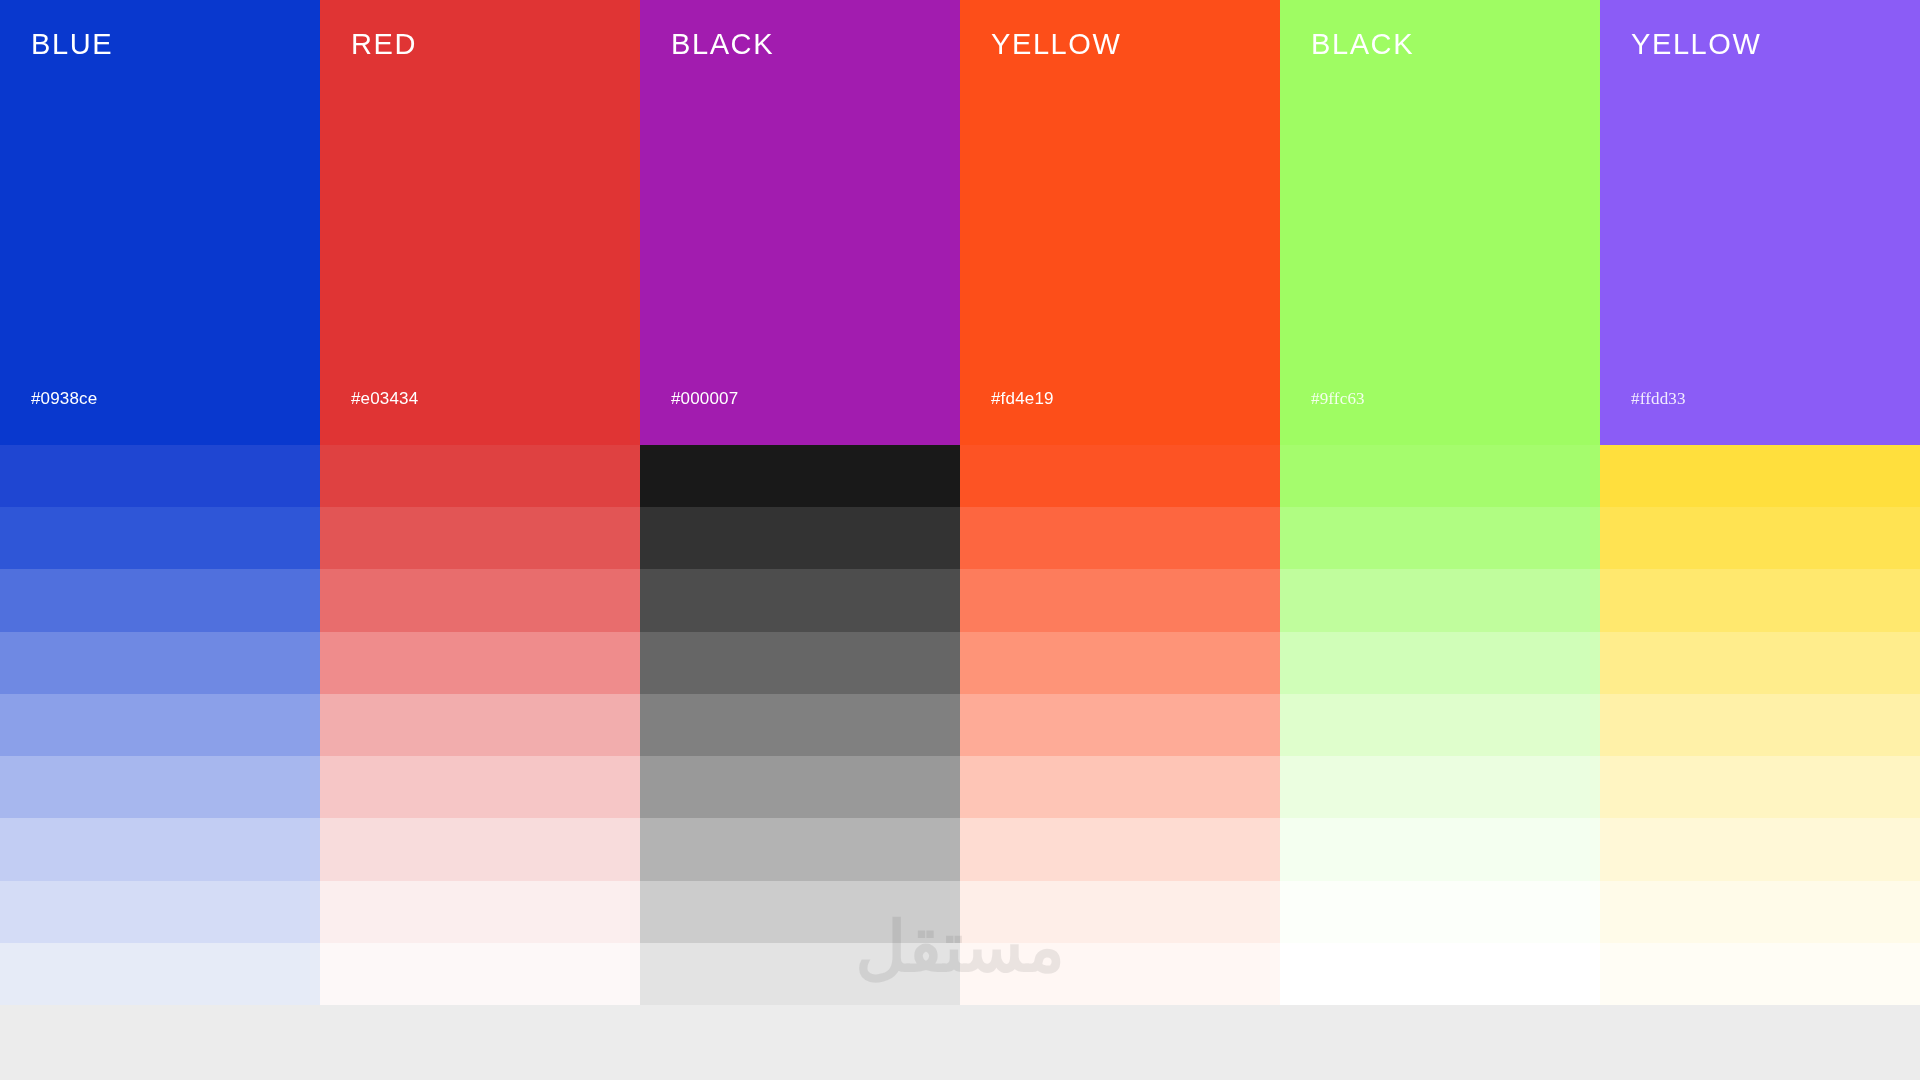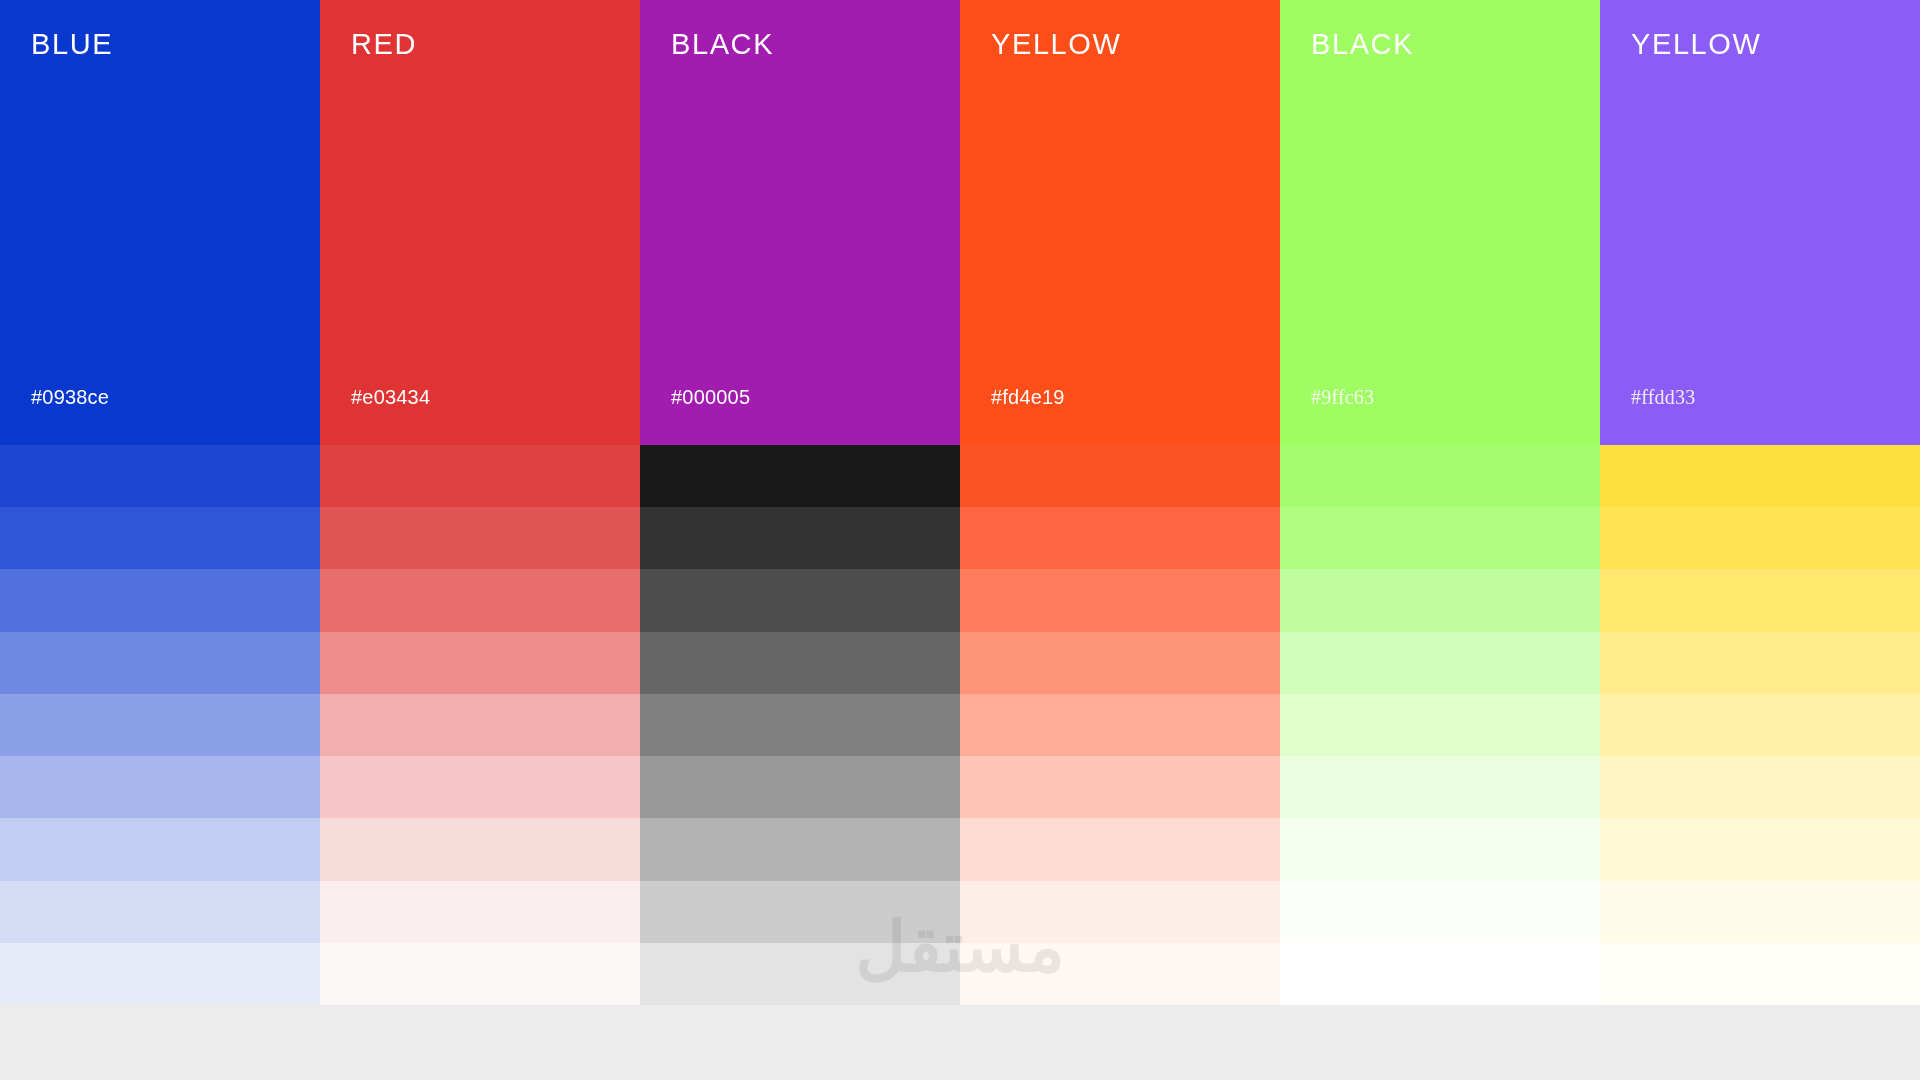--- a/index.html
+++ b/index.html
@@ -45,21 +45,21 @@
   .swatch-name {
     font-size:29px;
     font-weight:500;
     letter-spacing:0.055em;
     line-height:1;
     padding-left:31px;
     color:#ffffff;
     white-space:nowrap;
   }
   .swatch-hex {
-    font-size:20px;
+    font-size:17px;
     font-weight:500;
     letter-spacing:0.01em;
     line-height:1;
     padding-left:31px;
     color:#ffffff;
     white-space:nowrap;
   }
   .swatch-hex.dim { color:rgba(255,255,255,0.88);font-family:Liberation Serif, serif; }
 
   
@@ -149,21 +149,21 @@
           <div class="tint-band" style="background-color: rgb(246, 198, 198);"></div>
           <div class="tint-band" style="background-color: rgb(248, 220, 220);"></div>
           <div class="tint-band" style="background-color: rgb(251, 238, 238);"></div>
           <div class="tint-band" style="background-color: rgb(253, 248, 248);"></div>
         </div>
     </div>
 
     <div class="color-column">
       <div class="swatch" style="background-color: #a21caf;">
         <div class="swatch-name">BLACK</div>
-        <div class="swatch-hex">#000005</div>
+        <div class="swatch-hex">#000007</div>
       </div>
       <div class="tints">
           <div class="tint-band" style="background-color: rgb(25, 25, 25);"></div>
           <div class="tint-band" style="background-color: rgb(51, 51, 51);"></div>
           <div class="tint-band" style="background-color: rgb(77, 77, 77);"></div>
           <div class="tint-band" style="background-color: rgb(102, 102, 102);"></div>
           <div class="tint-band" style="background-color: rgb(128, 128, 128);"></div>
           <div class="tint-band" style="background-color: rgb(153, 153, 153);"></div>
           <div class="tint-band" style="background-color: rgb(179, 179, 179);"></div>
           <div class="tint-band" style="background-color: rgb(204, 204, 204);"></div>

